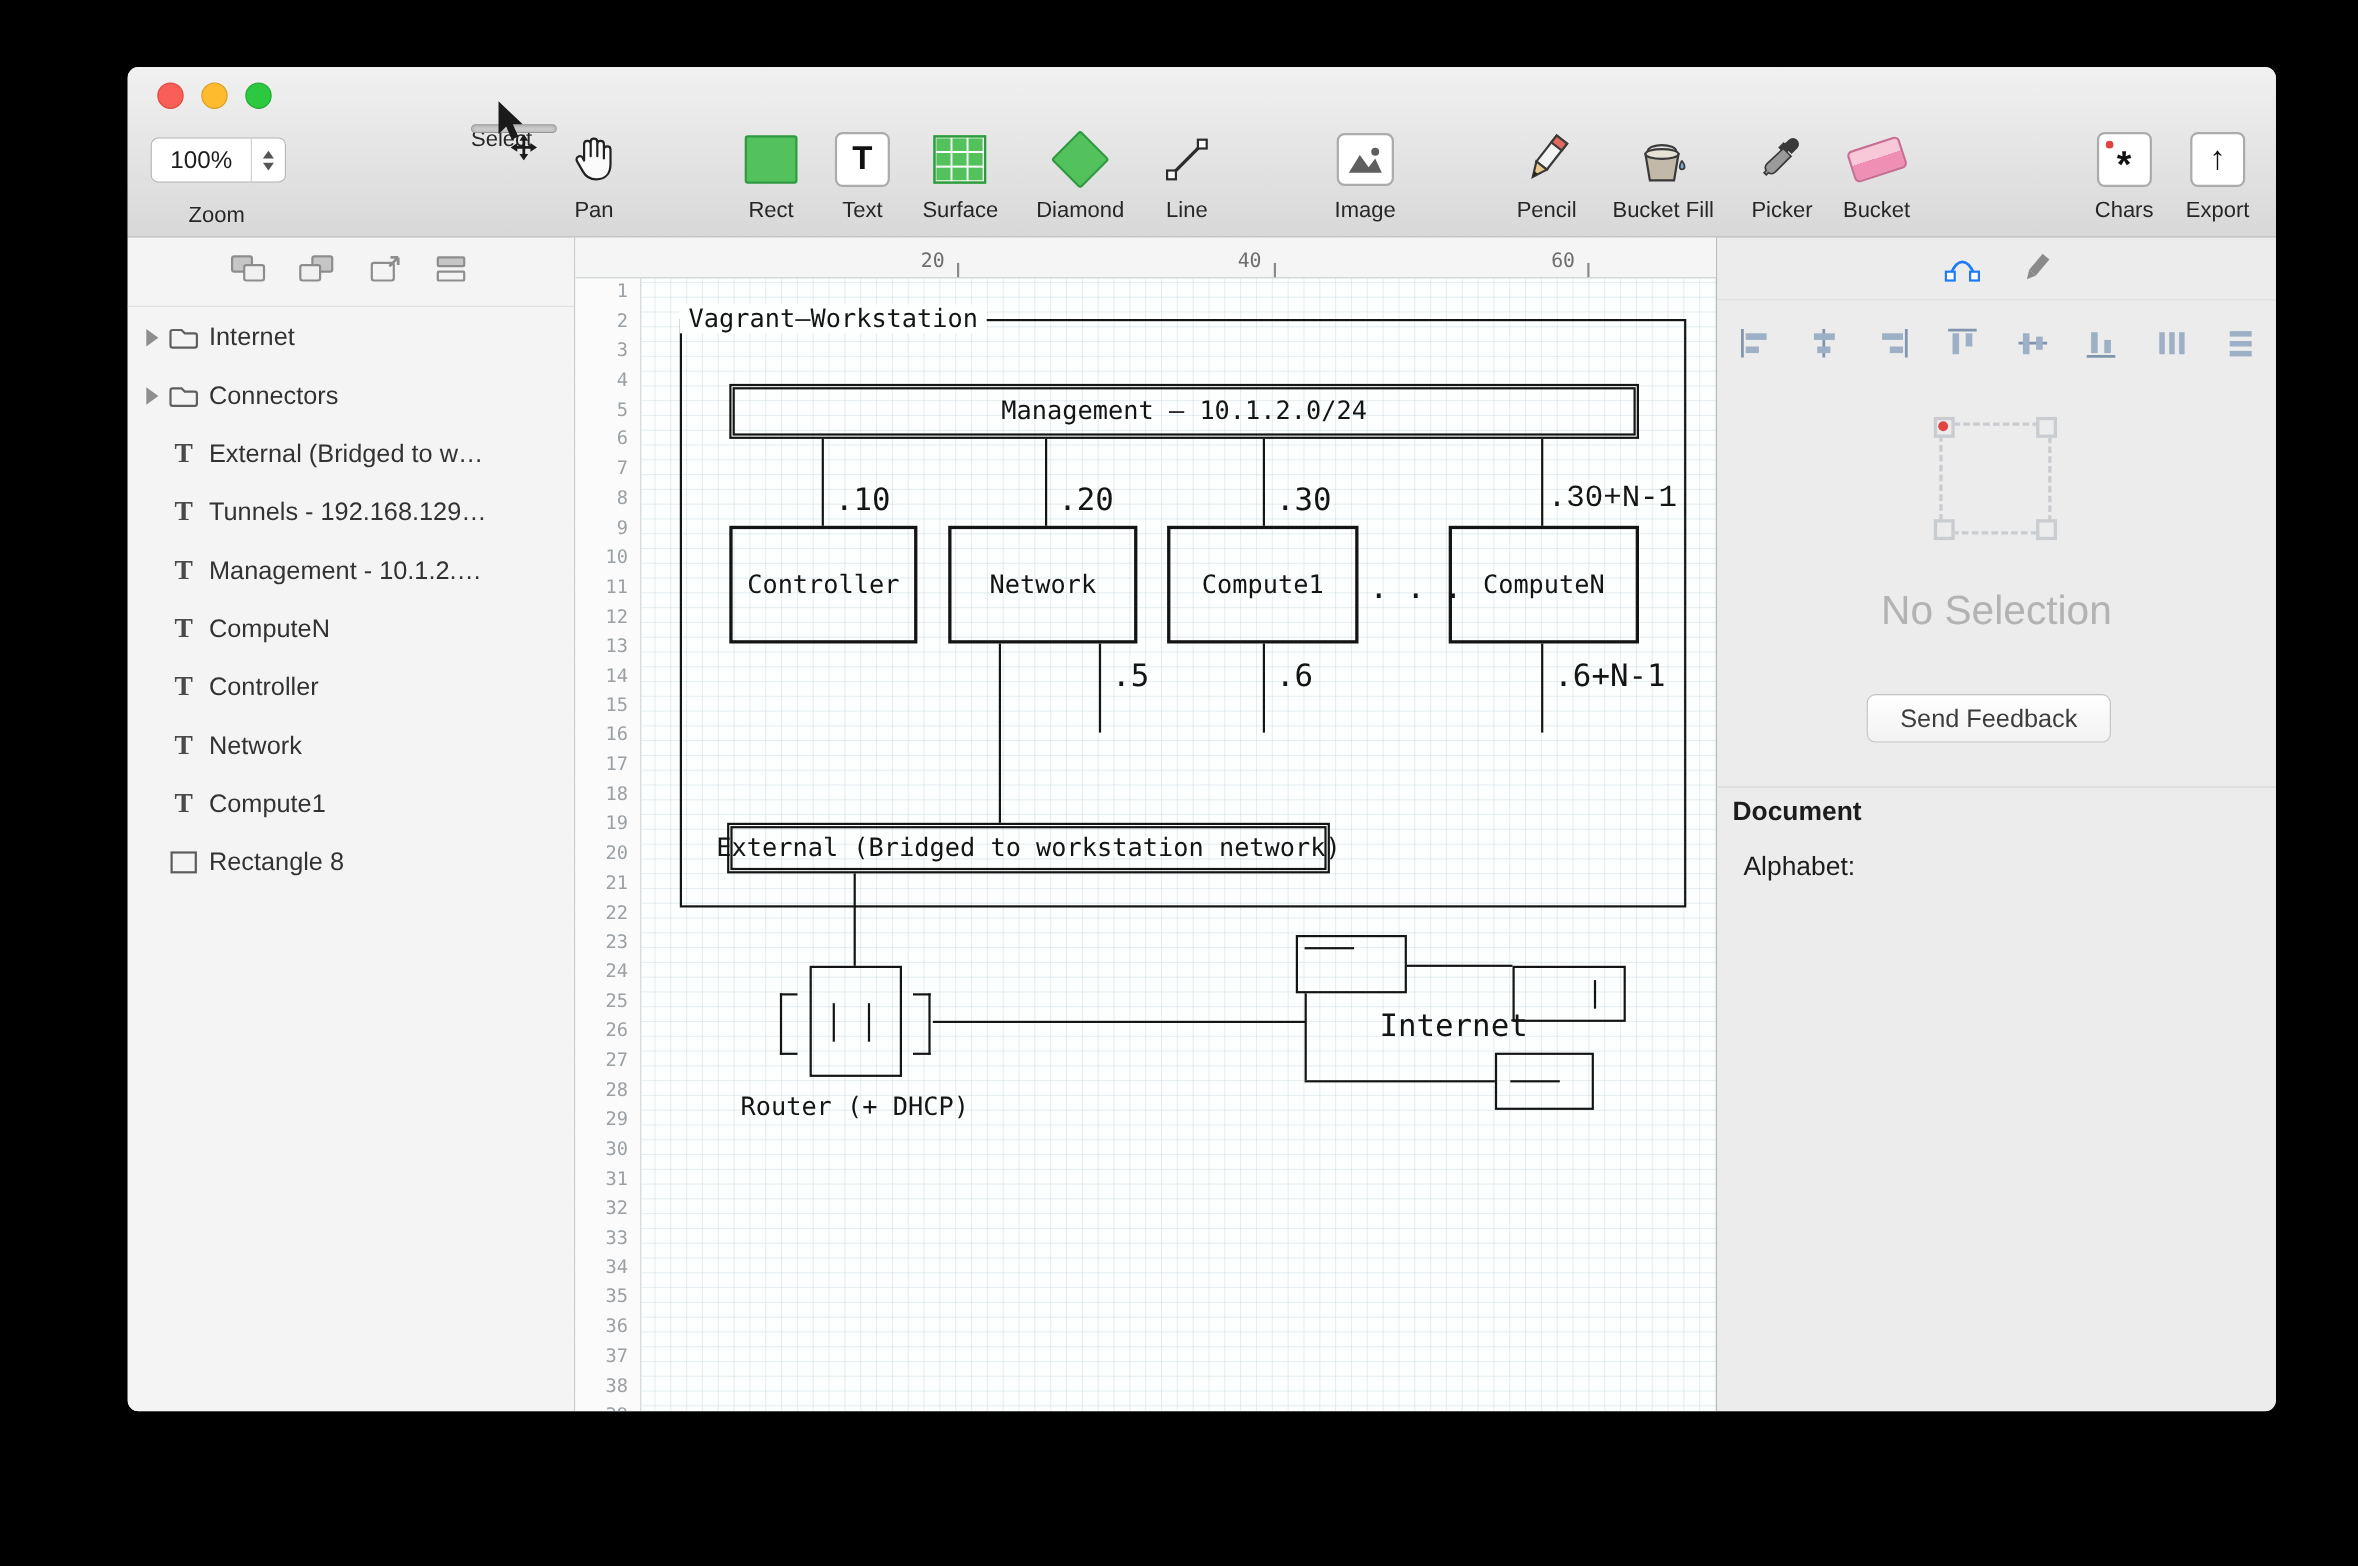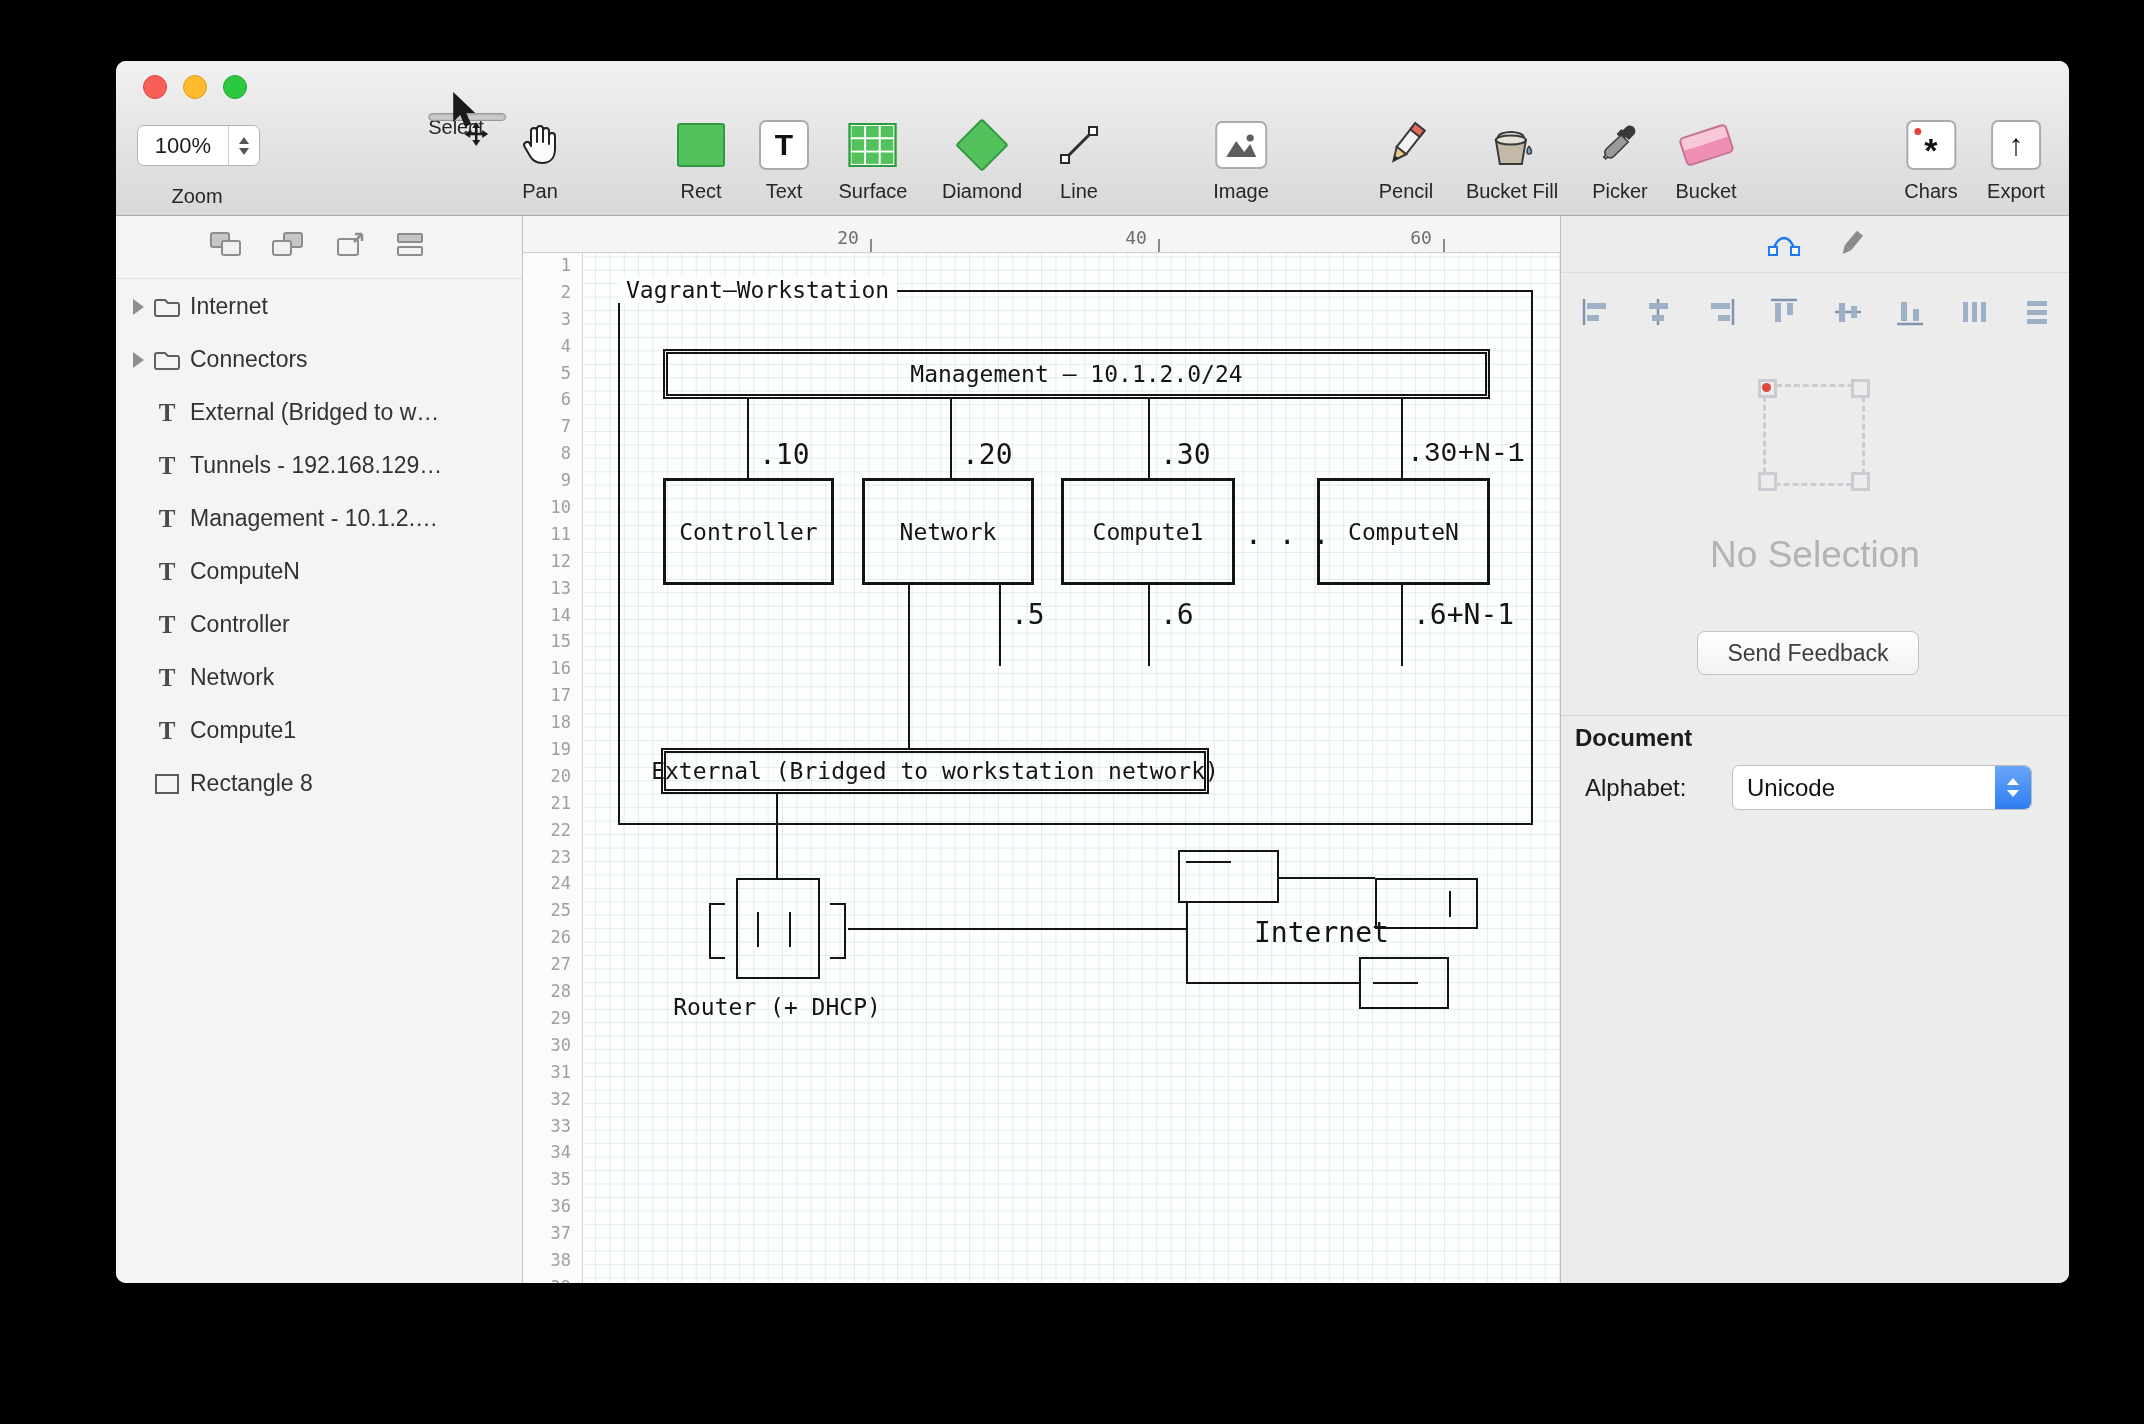--- a/index.html
+++ b/index.html
@@ -554,22 +554,15 @@
       <span class="handle" style="right:-8px;bottom:-8px;"></span>
       <span style="position:absolute;left:-4px;top:-4px;width:9px;height:9px;border-radius:50%;background:#e0443e;"></span>
     </div>
     <div class="nosel">No Selection</div>
 
     <div class="feedback">Send Feedback</div>
 
     <div class="sep"></div>
     <div class="dochead">Document</div>
     <div class="alphalabel">Alphabet:</div>
-    <div class="popup">
-      <span class="popup-val">Unicode</span>
-      <span class="popup-step">
-        <i class="wchev-up"></i>
-          <i class="wchev-down"></i>
-      </span>
-    </div>
   </div>
 
 </div>
 
 </body></html>

